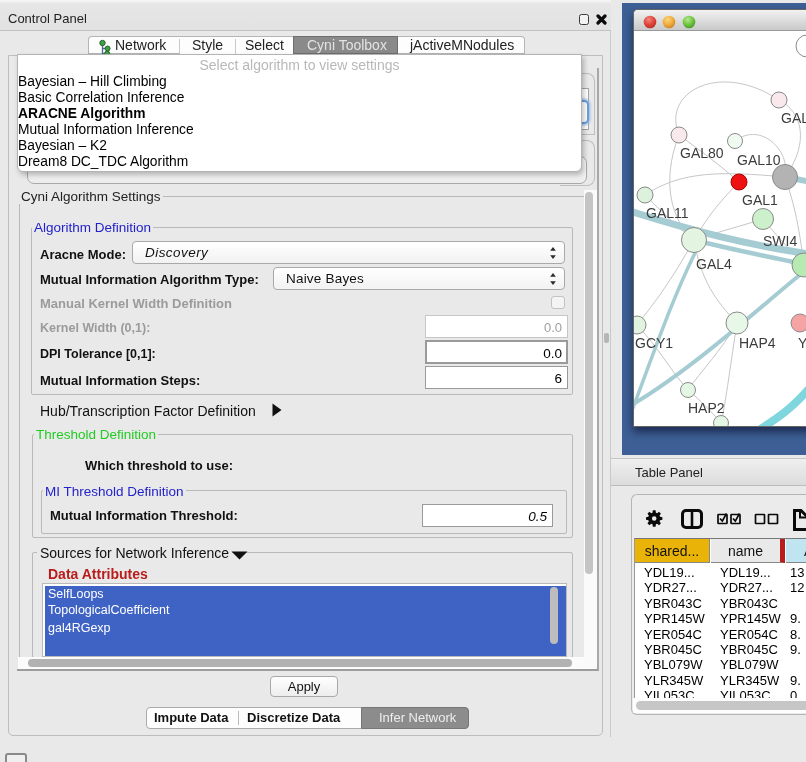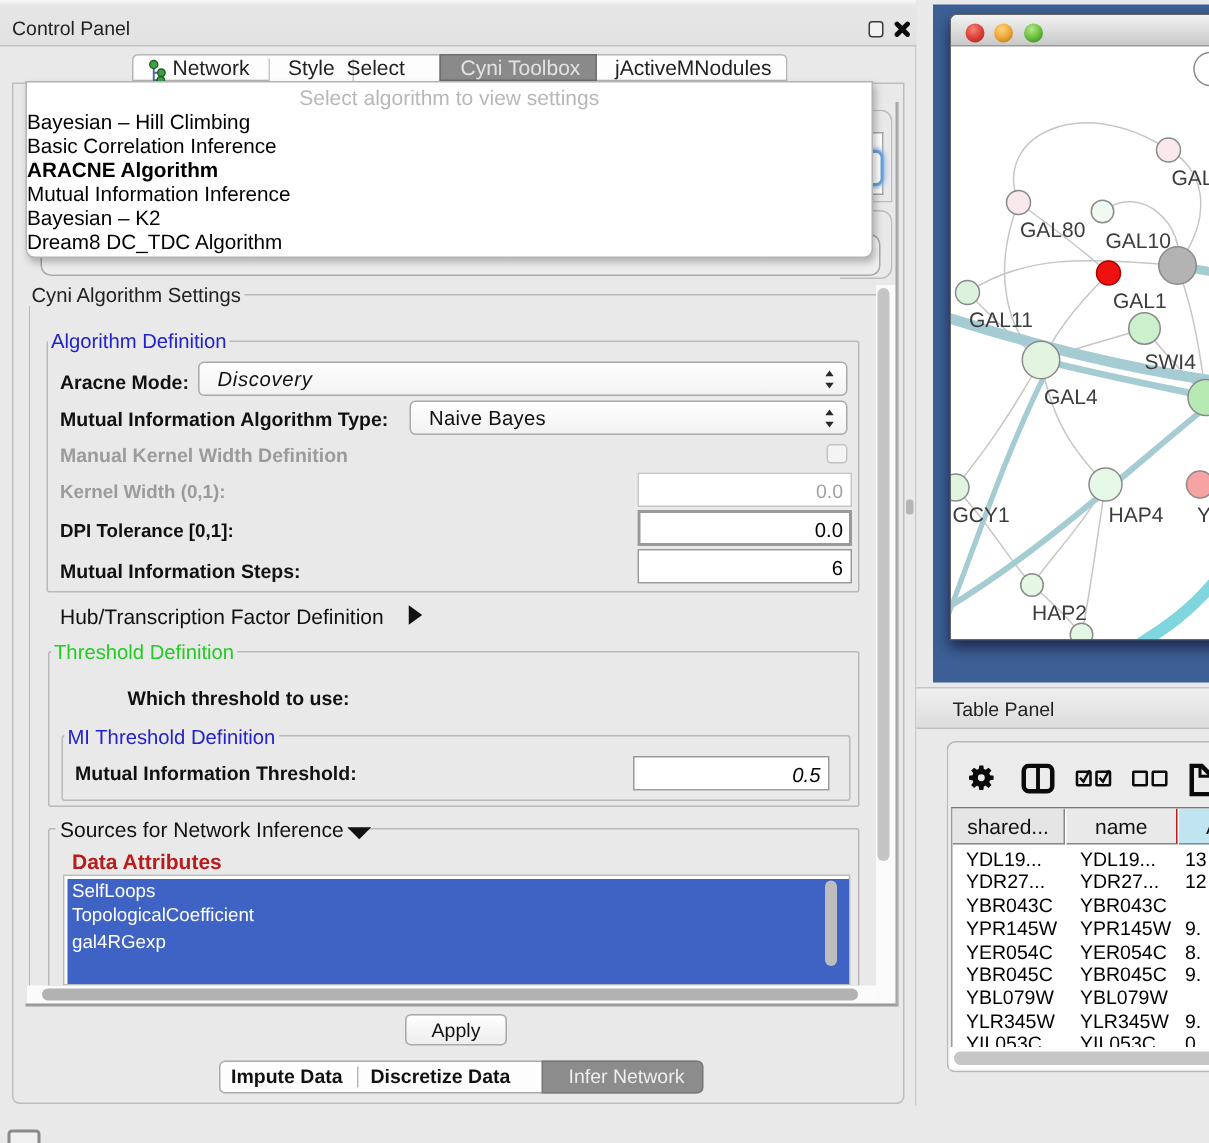--- a/index.html
+++ b/index.html
@@ -32,21 +32,21 @@
     <div class="abs" style="left:147px;top:3px;width:1px;height:15px;background:#c9c9c9;"></div>
 
     <svg class="abs" style="left:11px;top:2px;" width="14" height="18" viewBox="0 0 14 18">
       <path d="M3.5 5 L3.5 15.5 L7.5 15.5 M3.5 10.5 L7.5 10.5" stroke="#4a6a96" stroke-width="1.3" fill="none"></path>
       <circle cx="3.5" cy="5" r="2.7" fill="#3fa045" stroke="#1e5c22" stroke-width="0.9"></circle>
       <circle cx="8.6" cy="10.5" r="2.5" fill="#3fa045" stroke="#1e5c22" stroke-width="0.9"></circle>
       <circle cx="8.2" cy="15.5" r="2.5" fill="#3fa045" stroke="#1e5c22" stroke-width="0.9"></circle>
     </svg>
     <div class="abs" style="left:27px;top:1px;">Network</div>
     <div class="abs" style="left:104px;top:1px;">Style</div>
-    <div class="abs" style="left:143px;top:1px;">Select</div>
+    <div class="abs" style="left:157px;top:1px;">Select</div>
     <div class="abs" style="left:219px;top:1px;color:#e3e3e3;">Cyni Toolbox</div>
     <div class="abs" style="left:322px;top:1px;">jActiveMNodules</div>
   </div>
 
   <div class="abs" style="left:8px;top:55px;width:595px;height:681px;border:1px solid #bdbdbd;border-radius:0 0 5px 5px;background:#e9e9e9;"></div>
 
   <div class="abs" style="left:560px;top:73px;width:35px;height:62px;border:1px solid #bdbdbd;border-radius:8px 8px 0 0;border-left:none;"></div>
   <div class="abs" style="left:560px;top:88px;width:29px;height:42px;border:1px solid #a5a5a5;background:#fff;border-left:none;"></div>
   <div class="abs" style="left:577px;top:100px;width:12px;height:24px;border:2px solid #6aa0d8;border-radius:5px;box-shadow:0 0 3px 1px #8ab4e8;background:#fff;"></div>
   <div class="abs" style="left:560px;top:140px;width:35px;height:46px;border:1px solid #bdbdbd;border-radius:0 8px 8px 0;border-left:none;"></div>
@@ -264,22 +264,22 @@
       <path d="M87 9.5 l2.3 2.6 L93.5 4.5"></path>
     <rect x="109.5" y="5.5" width="9" height="9" rx="0.5"></rect>
     <rect x="122.5" y="5.5" width="9" height="9" rx="0.5"></rect>
   </g>
 
   <path d="M148.5 1.5 L155 1.5 L161.5 8 L161.5 20.5 L148.5 20.5 Z" fill="none" stroke="#0a0a0a" stroke-width="3"></path>
   <path d="M154 1.5 L154 8.5 L161.5 8.5" fill="none" stroke="#0a0a0a" stroke-width="2"></path>
 </svg>
 
 <div class="abs" style="left:634px;top:538px;width:172px;height:160px;background:#fff;border-top:1.5px solid #777;border-left:1px solid #999;overflow:hidden;font-size:13px;">
-  <div class="abs" style="left:0;top:0;width:75px;height:24px;background:#e5e5e5;border-right:1px solid #888;border-bottom:1px solid #888;text-align:center;padding-top:4px;color:#111;font-size:14px;">shared...</div>
-  <div class="abs" style="left:76px;top:0;width:74px;height:24px;background:#e9e9e9;border-right:1px solid #b91c1c;border-bottom:1px solid #888;text-align:center;padding-top:4px;color:#111;font-size:14px;">name</div>
+  <div class="abs" style="left:0;top:0;width:75px;height:24px;background:#eab308;border-right:1px solid #888;border-bottom:1px solid #888;text-align:center;padding-top:4px;color:#111;font-size:14px;">shared...</div>
+  <div class="abs" style="left:76px;top:0;width:74px;height:24px;background:#e9e9e9;border-right:5px solid #b91c1c;border-bottom:1px solid #888;text-align:center;padding-top:4px;color:#111;font-size:14px;">name</div>
   <div class="abs" style="left:151px;top:0;width:40px;height:24px;background:#c0e4f0;border-bottom:1px solid #888;font-size:14px;padding-top:4px;padding-left:18px;color:#111;">A</div>
   <div class="abs" style="left:9px;top:26px;line-height:15.4px;color:#000;">YDL19...<br>YDR27...<br>YBR043C<br>YPR145W<br>YER054C<br>YBR045C<br>YBL079W<br>YLR345W<br>YIL053C</div>
   <div class="abs" style="left:85px;top:26px;line-height:15.4px;color:#000;">YDL19...<br>YDR27...<br>YBR043C<br>YPR145W<br>YER054C<br>YBR045C<br>YBL079W<br>YLR345W<br>YIL053C</div>
   <div class="abs" style="left:155px;top:26px;line-height:15.4px;color:#000;">13<br>12<br><br>9.<br>8.<br>9.<br><br>9.<br>0.</div>
 </div>
 
 <div class="abs" style="left:633px;top:698px;width:173px;height:15px;background:#fdfdfd;"></div>
 <div class="abs" style="left:636px;top:701px;width:170px;height:9px;background:#c6c6c6;border-radius:5px 0 0 5px;"></div>
 
 <div class="abs" style="left:604px;top:333px;width:5px;height:10px;background:#b5b5b5;border-radius:2px;"></div>

